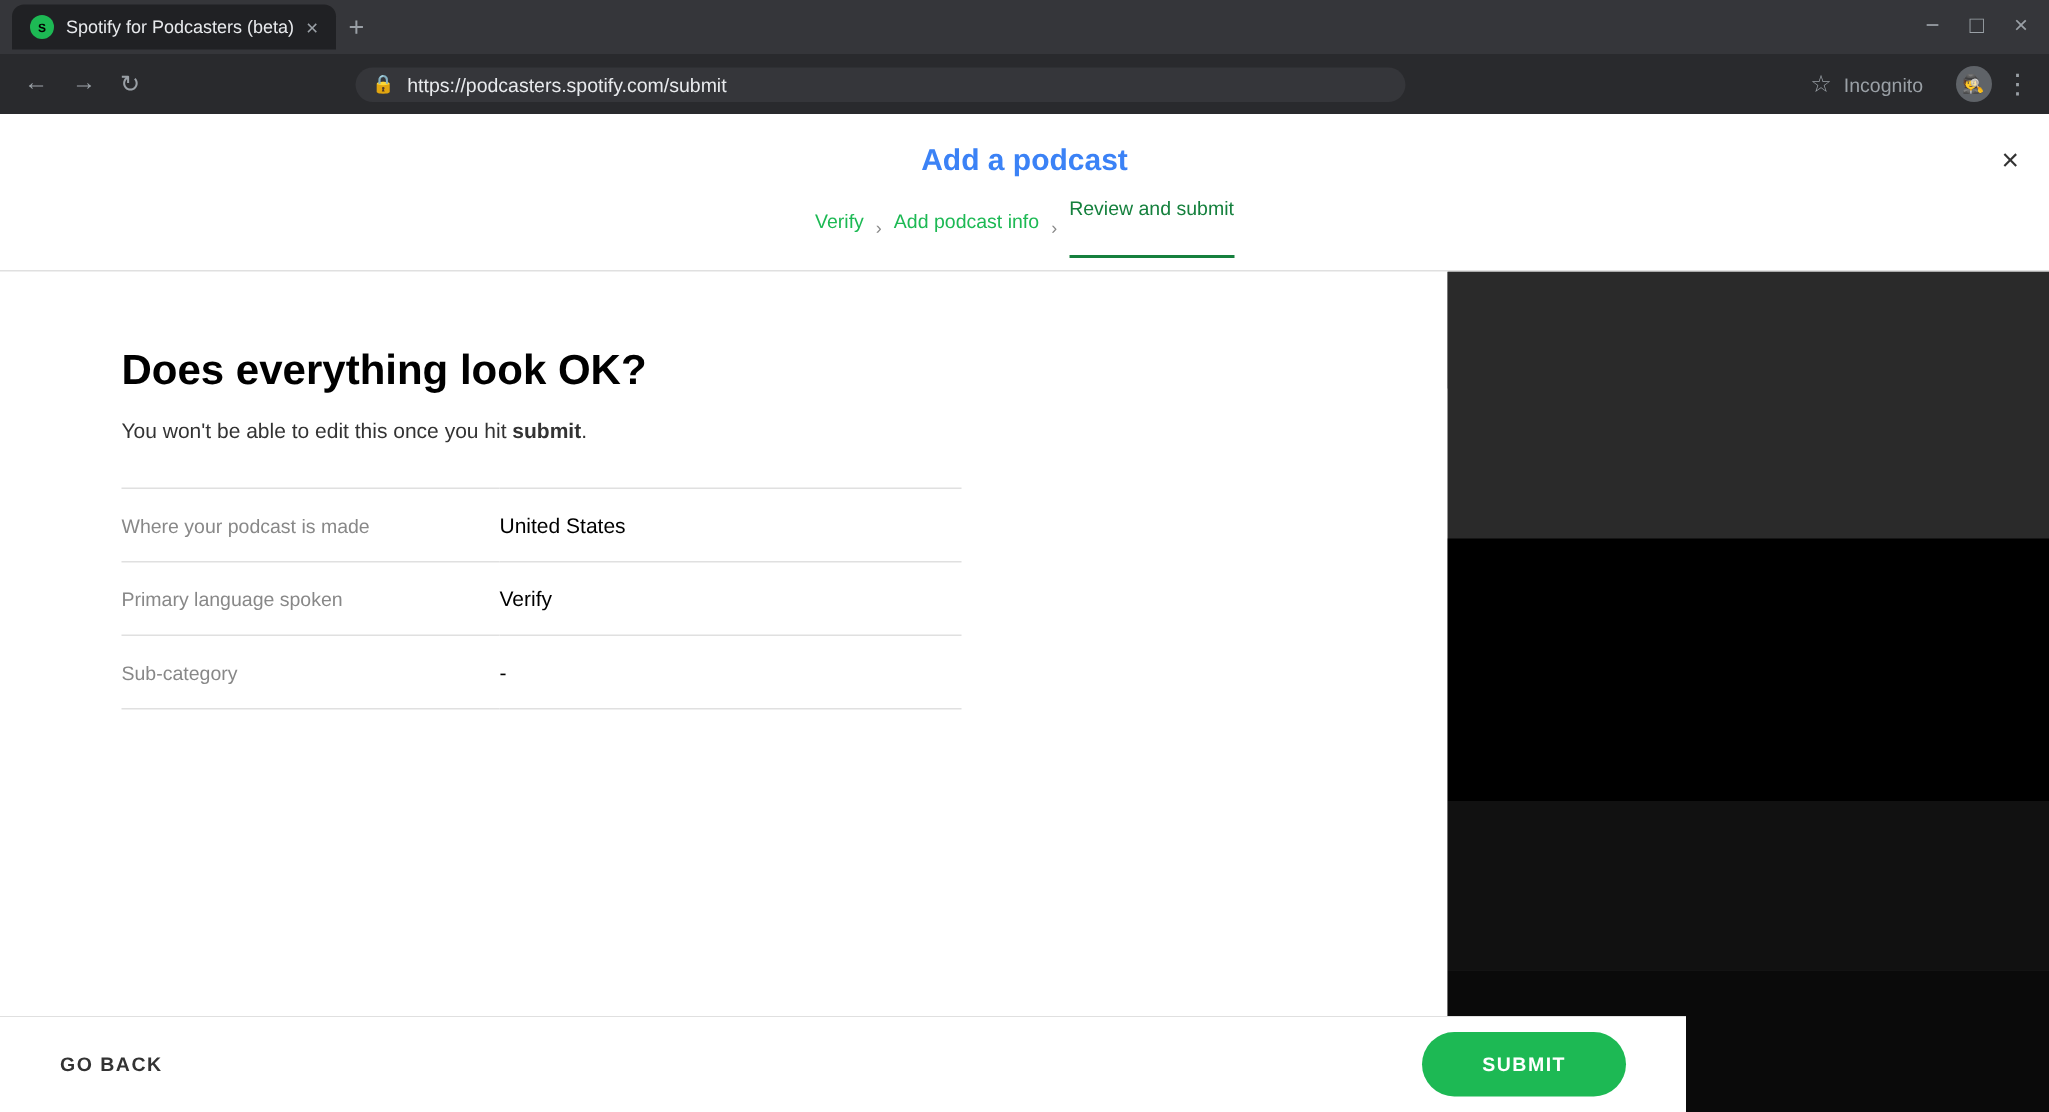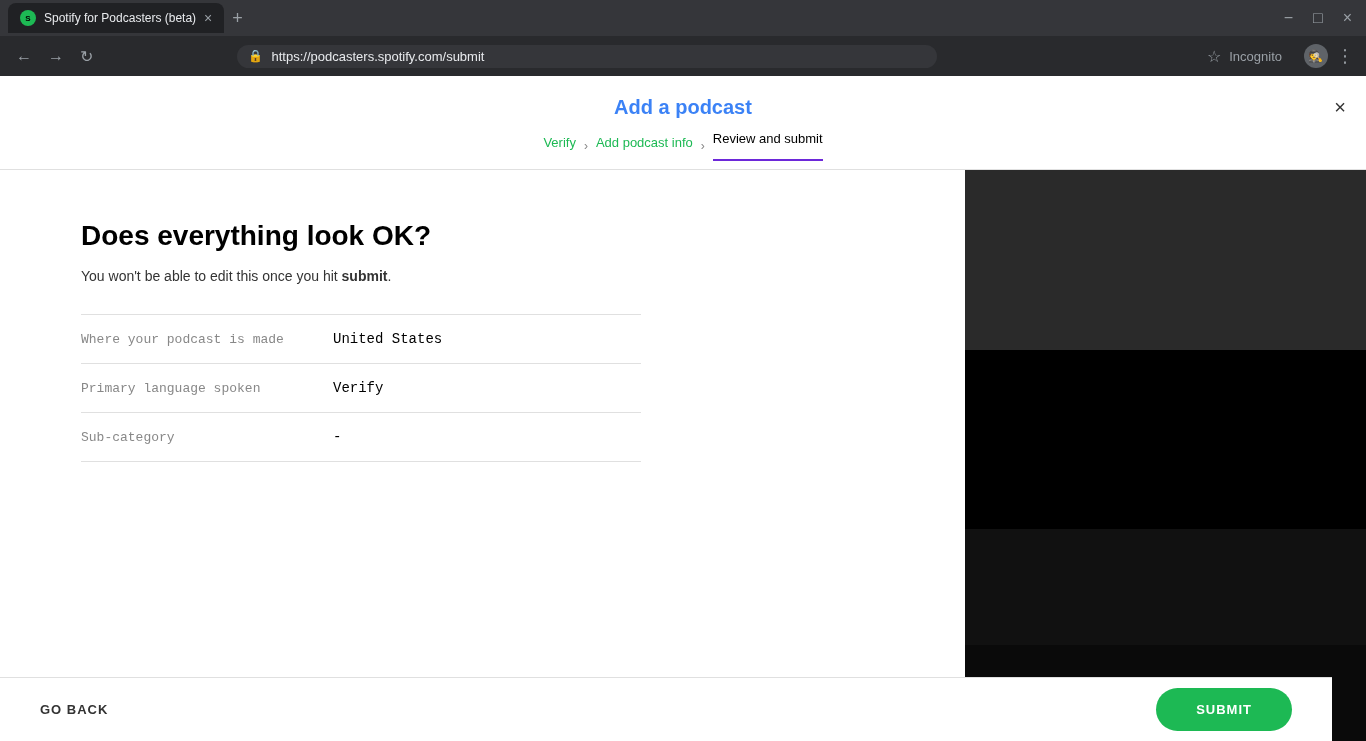--- a/index.html
+++ b/index.html
@@ -169,23 +169,23 @@
       align-items: center;
       justify-content: center;
       gap: 8px;
       padding-bottom: 8px;
     }
     .breadcrumb-item {
       font-size: 13px;
       color: #1DB954;
     }
     .breadcrumb-item.active {
-      color: #000000;
-      border-bottom: 2px solid #6d28d9;
-      padding-bottom: 13px;
+      color: #15803d;
+      border-bottom: 2px solid #15803d;
+      padding-bottom: 24px;
     }
     .breadcrumb-item.inactive {
       color: #1DB954;
       padding-bottom: 8px;
     }
     .breadcrumb-separator {
       color: #888;
       font-size: 12px;
     }
     .close-btn {
@@ -225,21 +225,20 @@
     }
     .section-description strong {
       font-weight: 700;
     }
 
     
     .info-table {
       width: 100%;
       max-width: 560px;
       border-collapse: collapse;
-      font-family: Liberation Mono, monospace;
     }
     .info-row {
       border-bottom: 1px solid #e0e0e0;
     }
     .info-row:first-child {
       border-top: 1px solid #e0e0e0;
     }
     .info-label {
       padding: 16px 16px 16px 0;
       font-size: 13px;
@@ -284,21 +283,21 @@
     .page-footer {
       height: 64px;
       background: #fff;
       border-top: 1px solid #e0e0e0;
       display: flex;
       align-items: center;
       justify-content: space-between;
       padding: 0 40px;
       position: fixed;
       bottom: 0;
-      width: 1332px;
+      width: 1124px;
     }
     .go-back-btn {
       background: none;
       border: none;
       font-size: 13px;
       font-weight: 700;
       color: #333;
       cursor: pointer;
       text-transform: uppercase;
       letter-spacing: 1px;

